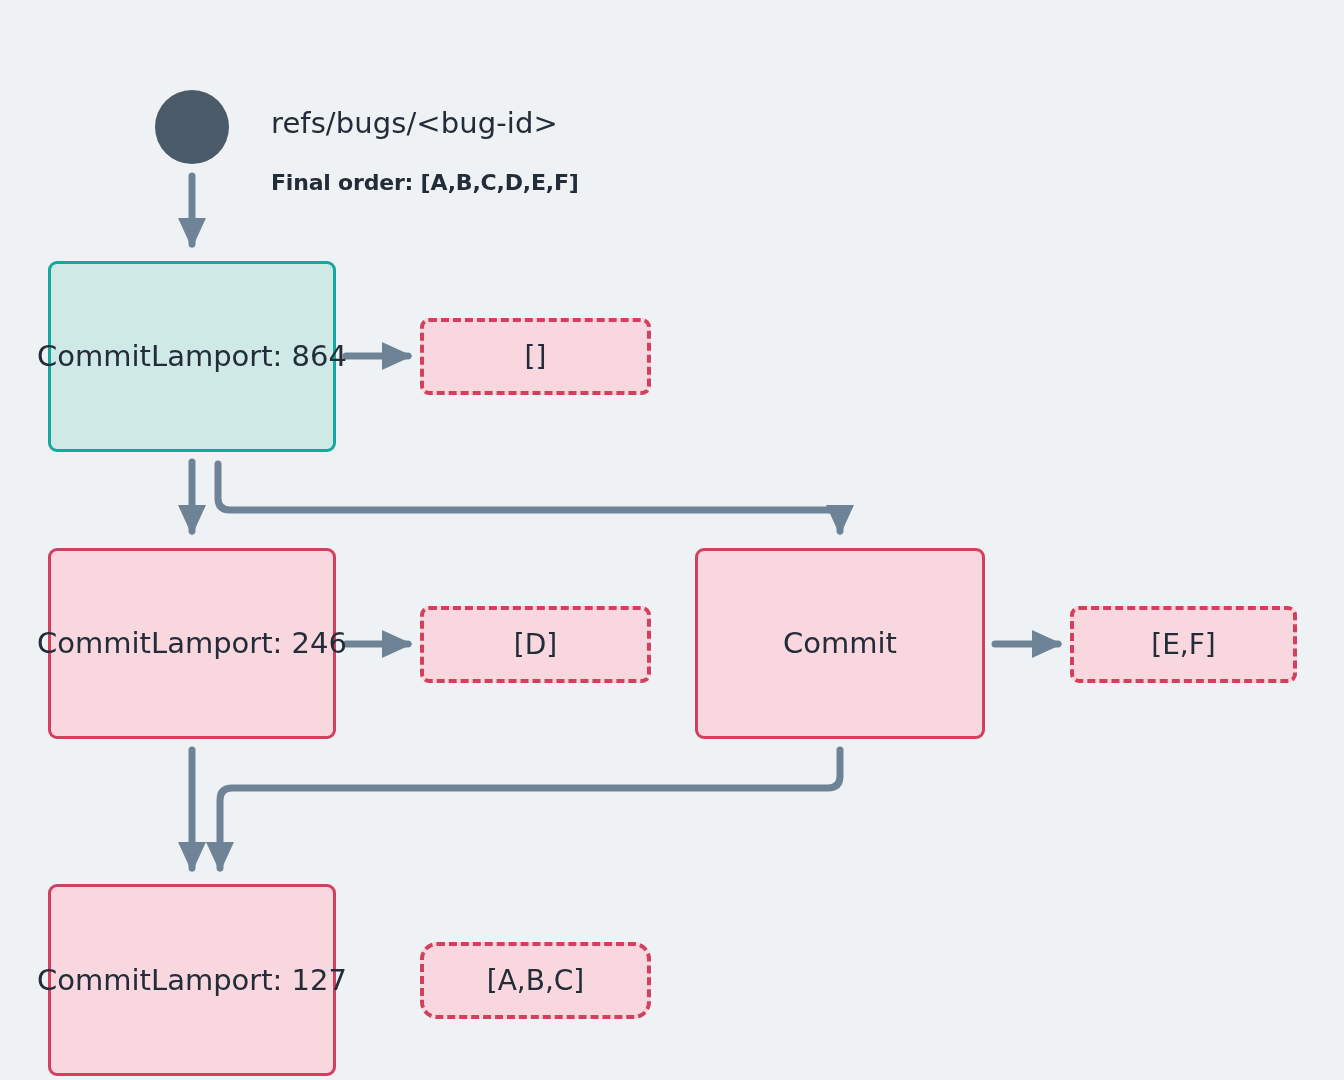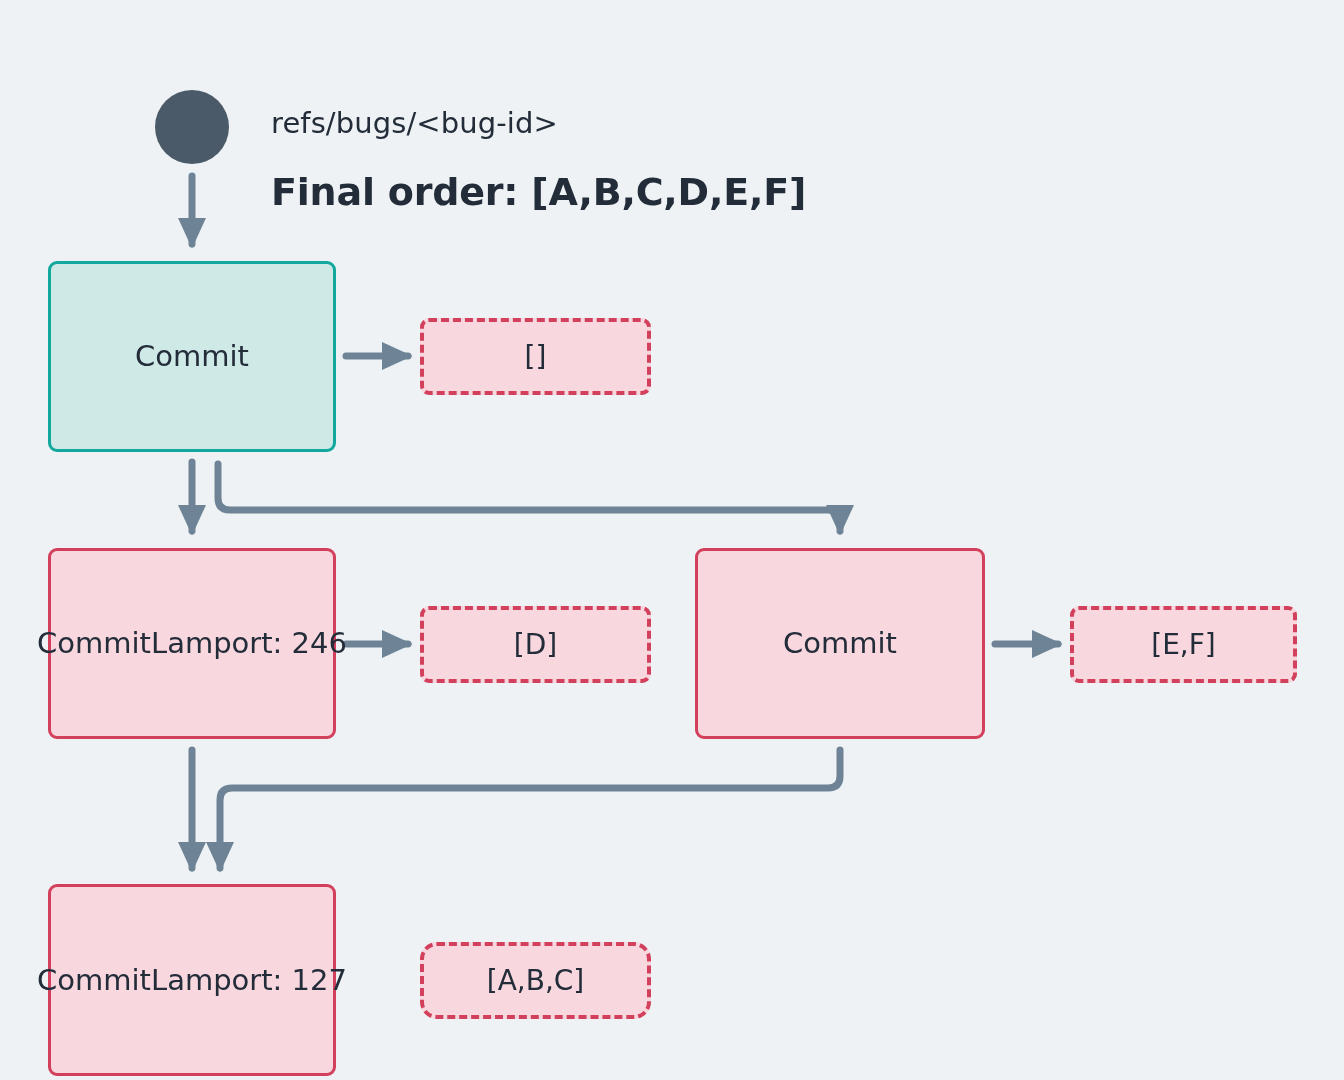--- a/index.html
+++ b/index.html
@@ -44,21 +44,21 @@
     top: 62px;
     font-size: 29px;
     color: #232c39;
     white-space: nowrap;
     letter-spacing: 0.1px;
   }
   .root-sublabel {
     position: absolute;
     left: 271px;
     top: 126px;
-    font-size: 38px;
+    font-size: 22px;
     font-weight: bold;
     color: #232c39;
     white-space: nowrap;
     letter-spacing: -0.2px;
   }
 
   .commit-node {
     position: absolute;
     box-sizing: border-box;
     border-radius: 9px;
@@ -127,20 +127,21 @@
 
     <path d="M 840,706 L 840,732 Q 840,744 828,744 L 232,744 Q 220,744 220,756 L 220,824" fill="none" stroke="#6e8496" stroke-width="7" stroke-linecap="round" stroke-linejoin="round" marker-end="url(#arrow)"></path>
   </svg>
 
   <div class="root-node"></div>
   <div class="root-label">refs/bugs/&lt;bug-id&gt;</div>
   <div class="root-sublabel">Final order: [A,B,C,D,E,F]</div>
 
   <div class="commit-node teal" style="left:48px; top:217px; width:288px; height:191px;">
     <div class="commit-line">Commit</div>
+    <div class="commit-line">Lamport: 864</div>
   </div>
   <div class="order-box" style="left:420px; top:274px; width:231px; height:77px;">
     <span class="order-text">[]</span>
   </div>
 
   <div class="commit-node pink" style="left:48px; top:504px; width:288px; height:191px;">
     <div class="commit-line">Commit</div>
     <div class="commit-line">Lamport: 246</div>
   </div>
   <div class="order-box" style="left:420px; top:562px; width:231px; height:77px;">

